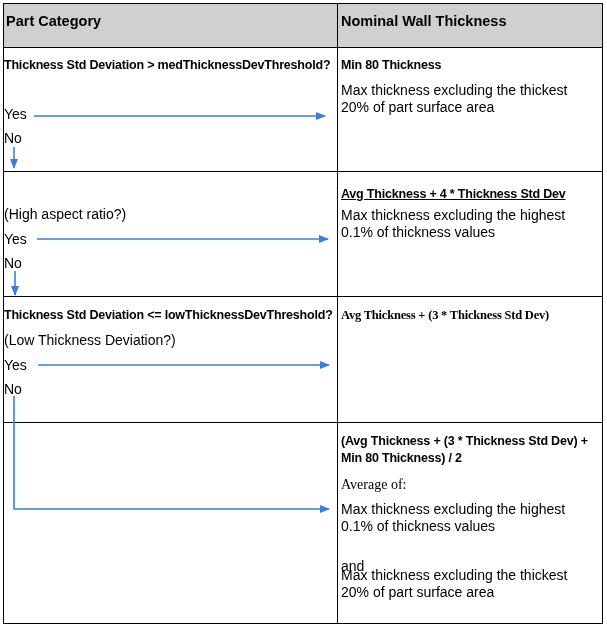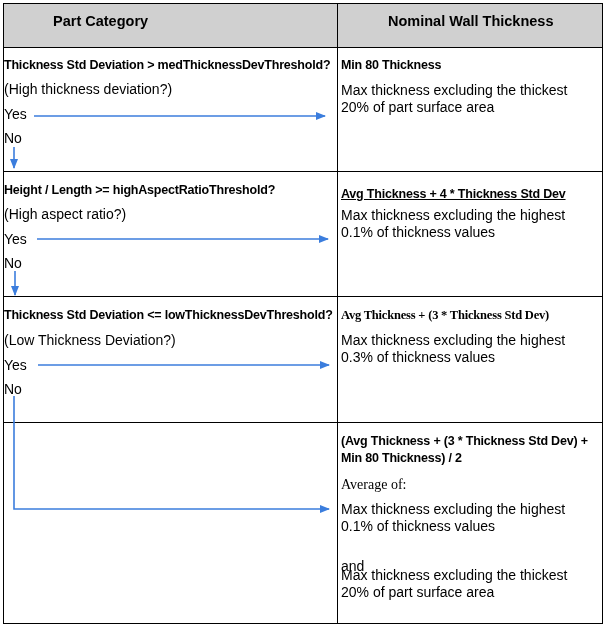--- a/index.html
+++ b/index.html
@@ -2,21 +2,21 @@
 <html><head>
   <meta charset="utf-8">
   <style>
     html, body { margin:0; padding:0; background:#ffffff; }
     body { width:607px; height:628px; position:relative; overflow:hidden;
            font-family:"Liberation Sans", sans-serif; color:#000; }
     .tbl { position:absolute; left:3px; top:3px; width:600px; height:621px;
            border:1px solid #000; box-sizing:border-box; }
     .hdr { position:absolute; left:0; top:0; width:598px; height:43px; background:#d0d0d0;
            border-bottom:1px solid #000; }
-    .hdr-cell { position:absolute; top:9px; font-weight:bold; font-size:14.5px;margin-left:47px; }
+    .hdr-cell { position:absolute; top:9px; font-weight:bold; font-size:14.5px; }
     .vdiv { position:absolute; left:333px; top:0; width:1px; height:619px; background:#000; }
     .hdiv { position:absolute; left:0; width:598px; height:1px; background:#000; }
     .cell { position:absolute; font-size:14px; line-height:17px; }
     .cond { font-weight:bold; font-size:12.5px; letter-spacing:-0.2px; font-family:"Liberation Sans", sans-serif; }
     .formula { font-weight:bold; font-size:12.5px; letter-spacing:-0.2px; }
     .desc { font-size:14px; line-height:17px; }
     svg.arrows { position:absolute; left:0; top:0; width:607px; height:628px; pointer-events:none; }
   </style>
 </head>
 <body>
@@ -25,39 +25,36 @@
   <div class="hdr">
     <span class="hdr-cell" style="left:2px;">Part Category</span>
     <span class="hdr-cell" style="left:337px;">Nominal Wall Thickness</span>
   </div>
   <div class="vdiv"></div>
   <div class="hdiv" style="top:167px;"></div>
   <div class="hdiv" style="top:292px;"></div>
   <div class="hdiv" style="top:418px;"></div>
 
   <div class="cell cond" style="left:0px; top:53px;">Thickness Std Deviation &gt;  medThicknessDevThreshold?</div>
-  <div class="cell" style="left:0px; top:77px;">(High thickness deviation?)</div>
   <div class="cell" style="left:0px; top:102px;">Yes</div>
   <div class="cell" style="left:0px; top:126px;">No</div>
   <div class="cell formula" style="left:337px; top:53px;">Min 80 Thickness</div>
   <div class="cell desc" style="left:337px; top:78px; width:250px;">Max thickness excluding the thickest 20% of part surface area</div>
 
-  <div class="cell cond" style="left:0px; top:178px;">Height / Length &gt;= highAspectRatioThreshold?</div>
   <div class="cell" style="left:0px; top:202px;">(High aspect ratio?)</div>
   <div class="cell" style="left:0px; top:227px;">Yes</div>
   <div class="cell" style="left:0px; top:251px;">No</div>
   <div class="cell formula" style="left:337px; top:182px;text-decoration:underline;">Avg Thickness + 4 * Thickness Std Dev</div>
   <div class="cell desc" style="left:337px; top:203px; width:250px;">Max thickness excluding the highest 0.1% of thickness values</div>
 
   <div class="cell cond" style="left:0px; top:303px;">Thickness Std Deviation &lt;= lowThicknessDevThreshold?</div>
   <div class="cell" style="left:0px; top:328px;">(Low Thickness Deviation?)</div>
   <div class="cell" style="left:0px; top:353px;">Yes</div>
   <div class="cell" style="left:0px; top:377px;">No</div>
   <div class="cell formula" style="left:337px; top:303px;font-family:Liberation Serif, serif;">Avg Thickness + (3 * Thickness Std Dev)</div>
-  <div class="cell desc" style="left:337px; top:328px; width:250px;">Max thickness excluding the highest 0.3% of thickness values</div>
 
   <div class="cell formula" style="left:337px; top:429px; width:255px; line-height:17px;">(Avg Thickness + (3 * Thickness Std Dev) + Min 80 Thickness) / 2</div>
   <div class="cell desc" style="left:337px; top:472px;font-family:Liberation Serif, serif;">Average of:</div>
   <div class="cell desc" style="left:337px; top:497px; width:250px;">Max thickness excluding the highest 0.1% of thickness values</div>
   <div class="cell desc" style="left:337px; top:538px;margin-top:16px;">and</div>
   <div class="cell desc" style="left:337px; top:563px; width:250px;">Max thickness excluding the thickest 20% of part surface area</div>
 </div>
 
 <svg class="arrows" viewBox="0 0 607 628">
   <defs>

